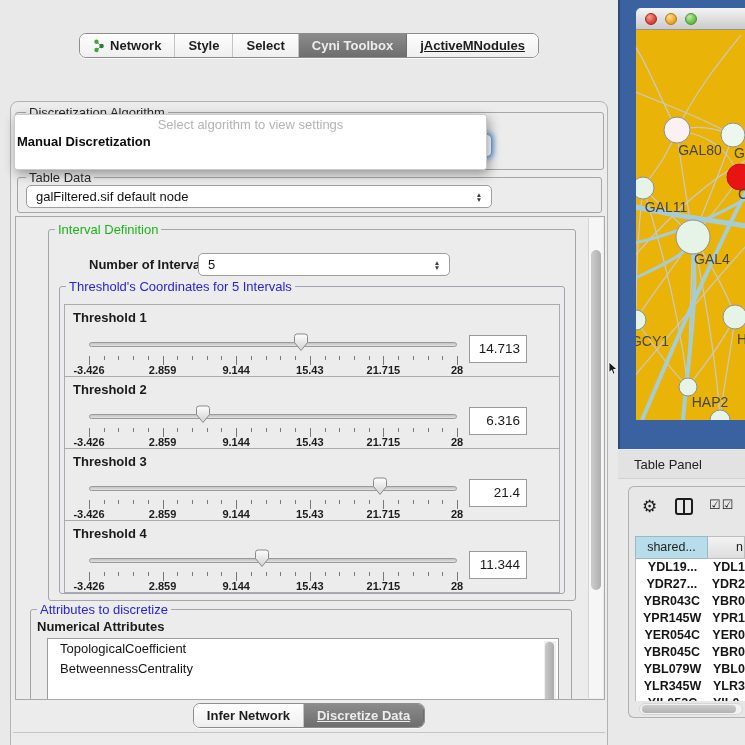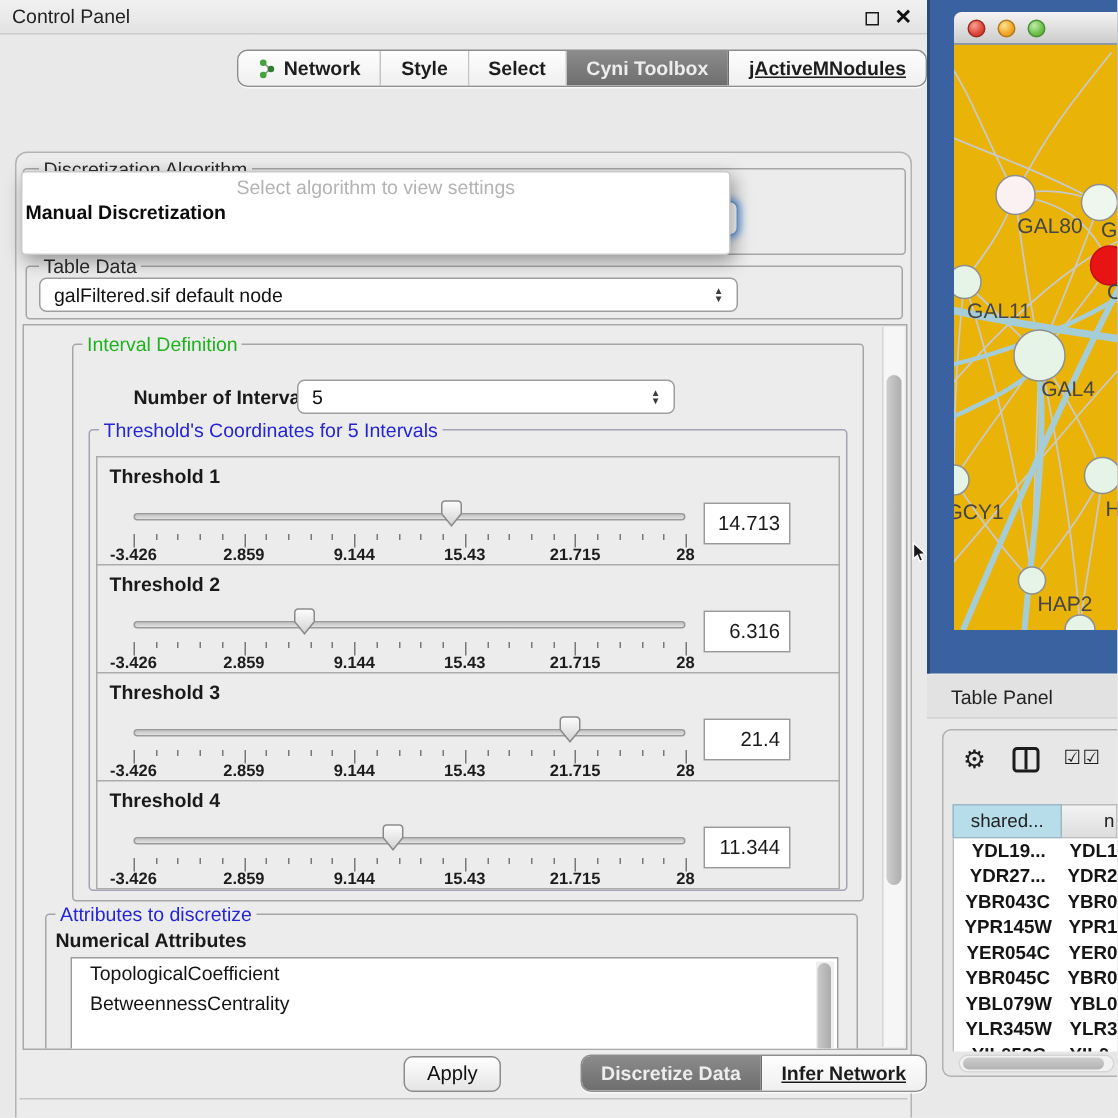--- a/index.html
+++ b/index.html
@@ -9,21 +9,21 @@
 
   
   #control-panel { position:absolute; left:0; top:0; width:618px; height:745px; }
   .cp-titlebar { position:absolute; left:0; top:0; width:100%; height:23px;
                  background:linear-gradient(#f1f1f1,#e3e3e3); border-bottom:1px solid #cccccc;
                  line-height:22px; padding-left:8px; color:#222; }
   .win-btns { position:absolute; right:10px; top:0; height:23px; display:flex; gap:10px; align-items:center; }
   .float-icon { width:9px; height:9px; border:1.5px solid #1a1a1a; margin-top:1px; }
   .close-icon { font-weight:bold; font-size:14px; color:#111; line-height:23px; }
 
-  .seg-row { position:absolute; left:0; width:618px; display:flex; justify-content:flex-end; }
+  .seg-row { position:absolute; left:0; width:618px; display:flex; justify-content:center; }
   .seg-control { display:flex; border:1px solid #8d8d8d; border-radius:7px; overflow:hidden;
                  background:#fbfbfb; height:25px; box-shadow:0 1px 0 rgba(255,255,255,.7); }
   .seg { padding:0 13px; display:flex; align-items:center; gap:5px; font-weight:700; font-size:13px;
          color:#1d1d1d; background:linear-gradient(#fefefe,#efefef); border-right:1px solid #c3c3c3;
          white-space:nowrap; cursor:default; }
   .seg:last-child { border-right:none;text-decoration:underline; }
   .seg.selected { background:linear-gradient(#8b8b8b,#6e6e6e); color:#ededed; border-right:1px solid #6e6e6e; }
 
   #container { position:absolute; left:10px; top:68px; width:598px; height:664px;
                background:#ececec; border:1px solid #b3b3b3; border-radius:8px;margin-top:33px; }
@@ -140,27 +140,20 @@
 <svg width="0" height="0" style="position:absolute">
   <defs>
     <linearGradient id="thumbgrad" x1="0" y1="0" x2="0" y2="1">
       <stop offset="0" stop-color="#fdfdfd"></stop>
         <stop offset="1" stop-color="#d2d2d2"></stop>
     </linearGradient>
   </defs>
 </svg>
 
 <div id="control-panel">
-  <div class="cp-titlebar">
-    <span>Control Panel</span>
-    <span class="win-btns">
-      <span class="float-icon"></span>
-      <span class="close-icon">✕</span>
-    </span>
-  </div>
 
   <div class="seg-row" style="top:33px;">
     <div class="seg-control" id="top-tabbar">
         <div class="seg">
           <span class="net-icon">
             <svg width="12" height="14" viewBox="0 0 12 14">
               <line x1="4" y1="3" x2="8" y2="7" stroke="#8a8a8a"></line>
               <line x1="4" y1="11" x2="8" y2="7" stroke="#8a8a8a"></line>
               <circle cx="3.5" cy="2.8" r="2.2" fill="#44a33c"></circle>
               <circle cx="3.5" cy="11" r="2.2" fill="#44a33c"></circle>
@@ -445,25 +438,25 @@
         <div class="vthumb" style="top:32px; height:340px;"></div>
       </div>
     </div>
 
     <div class="bottom-sep"></div>
     <div id="apply-btn">Apply</div>
   </div>
 
   <div class="seg-row" style="top:703px;">
     <div class="seg-control" id="bottom-tabbar">
+        <div class="seg">
+          <span>Infer Network</span>
+        </div>
         <div class="seg selected">
           <span>Discretize Data</span>
-        </div>
-        <div class="seg">
-          <span>Infer Network</span>
         </div>
       </div>
   </div>
 </div>
 
 <div id="net-window">
   <div id="net-titlebar">
     <div class="lights">
       <span class="light red"></span>
       <span class="light yellow"></span>

